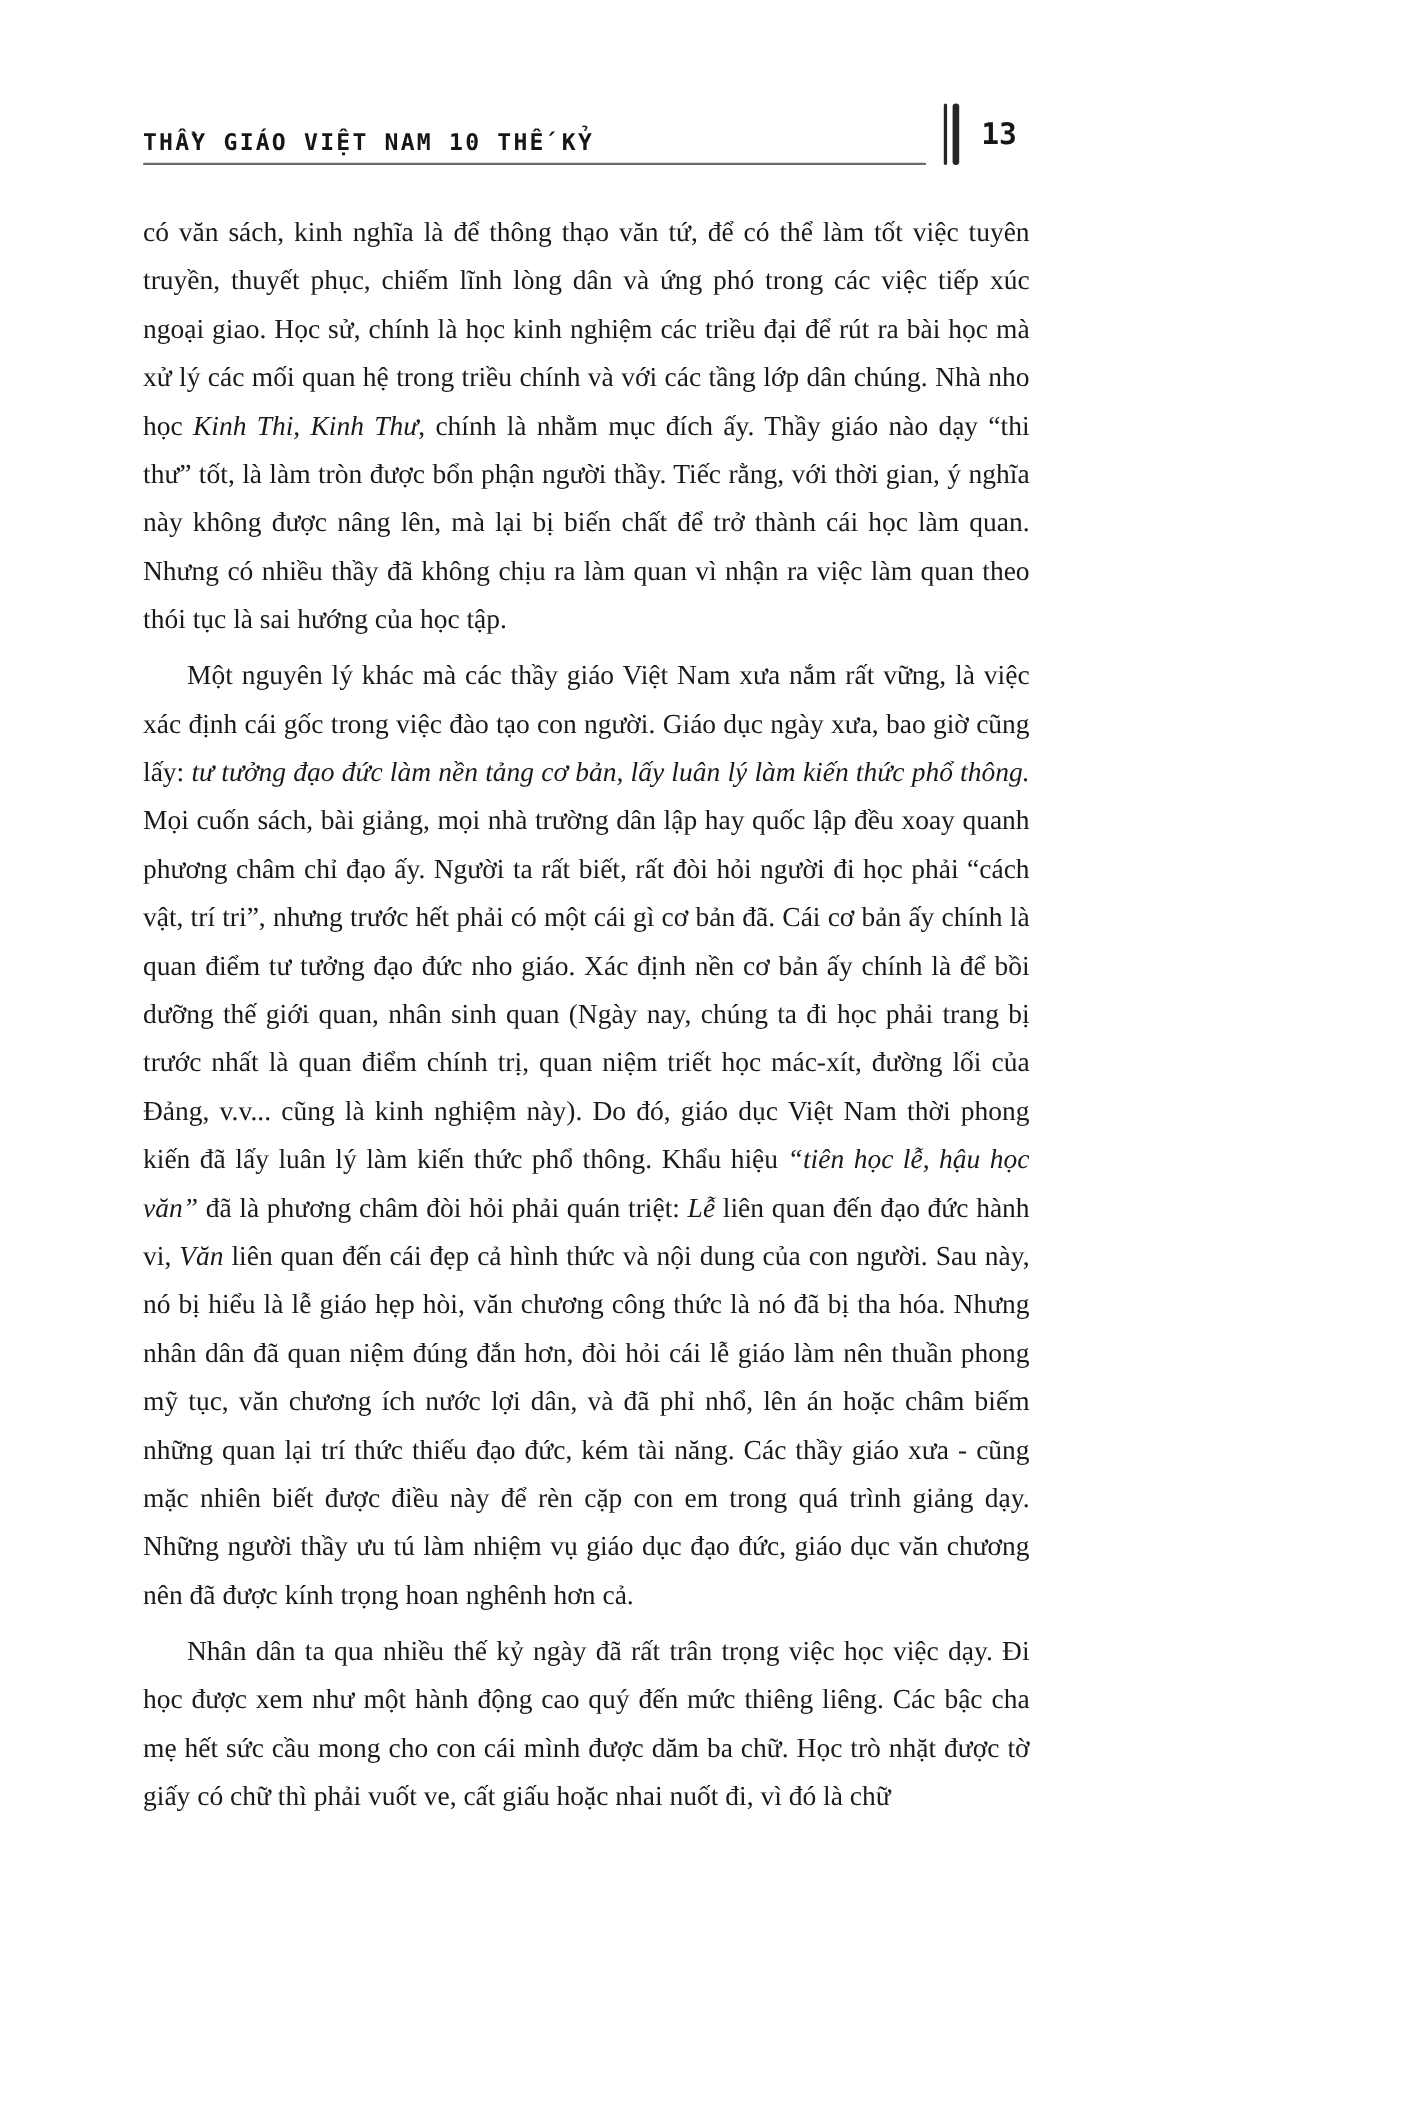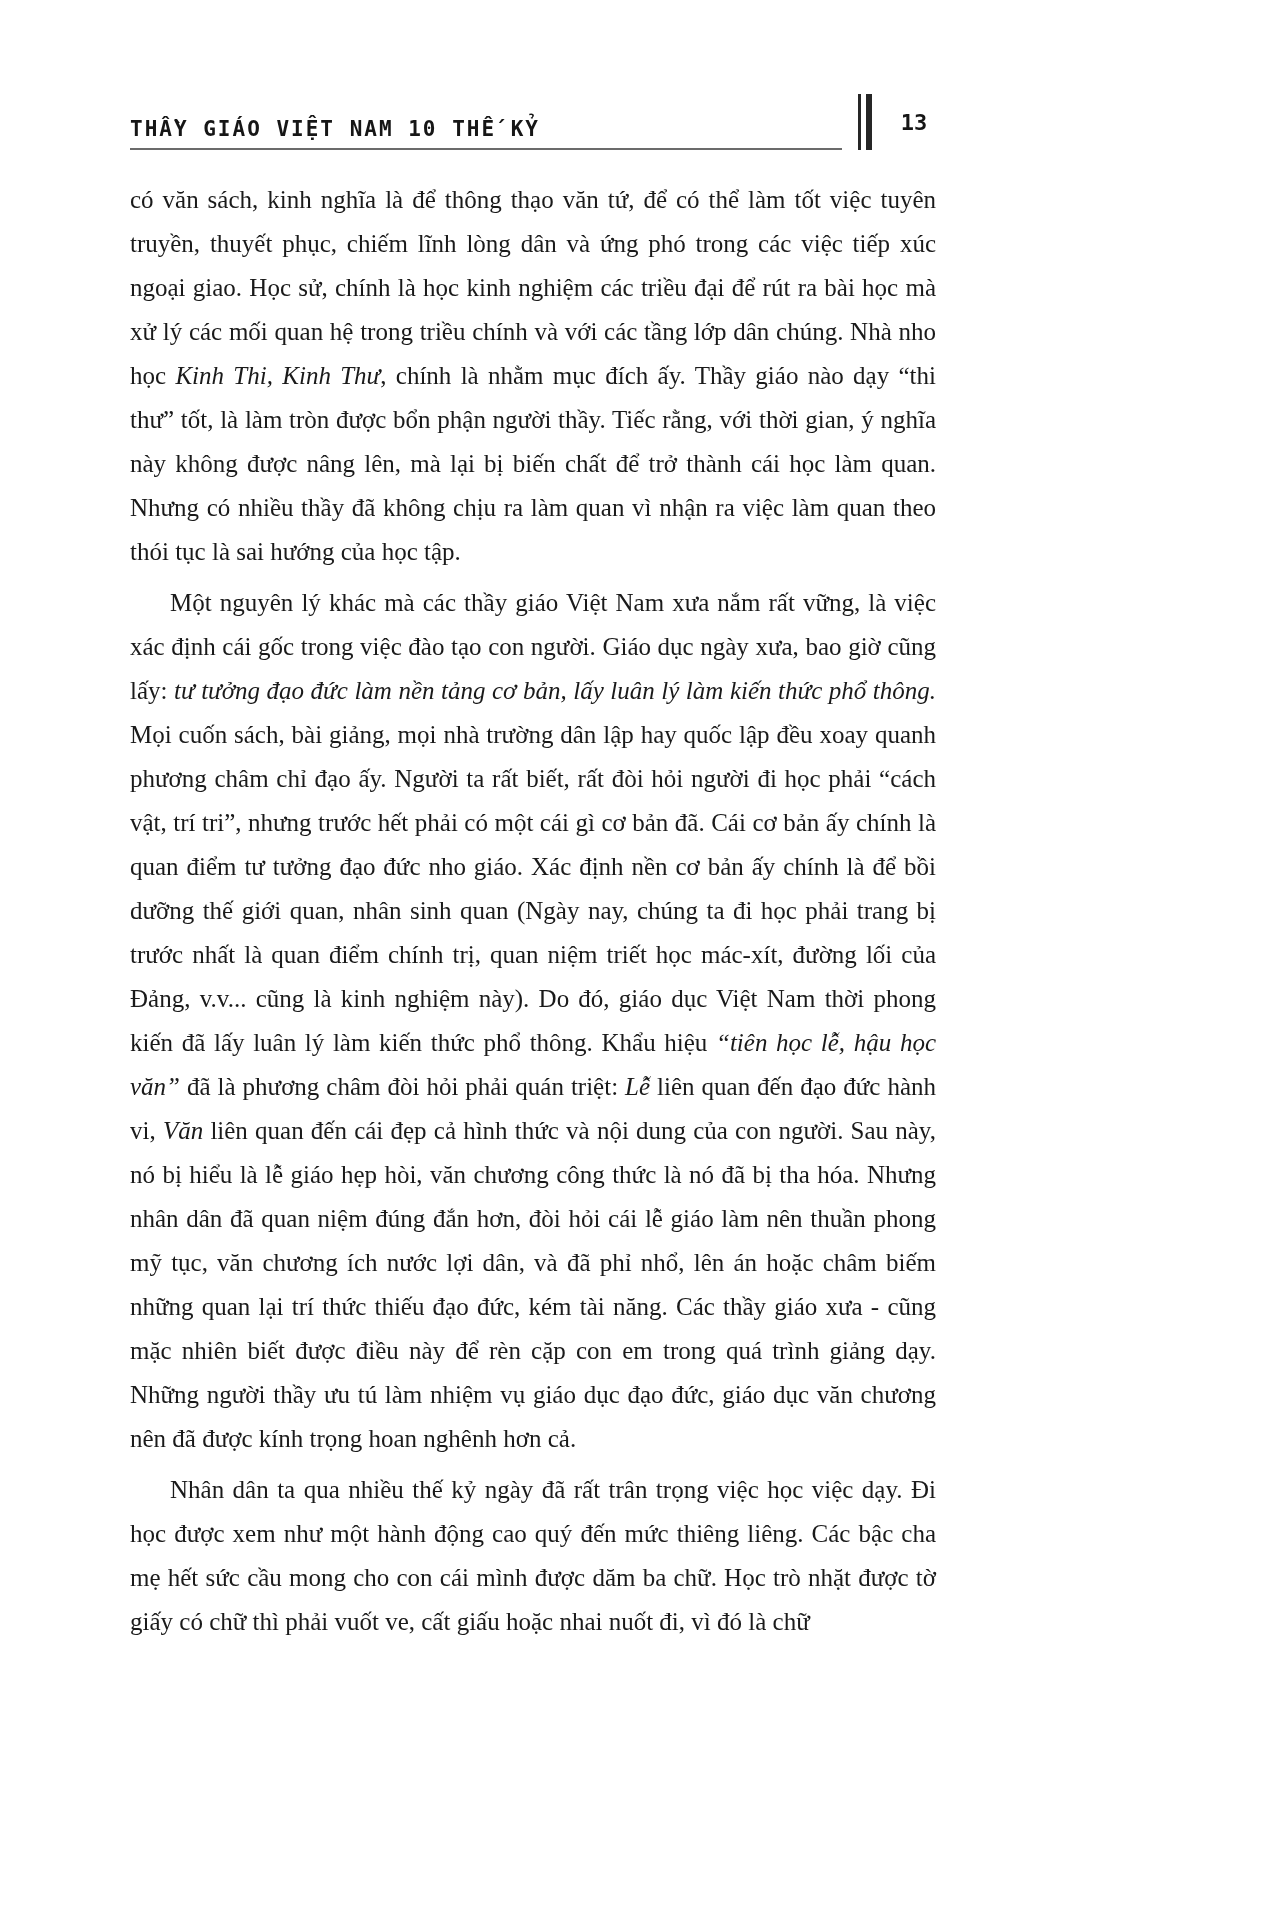--- a/index.html
+++ b/index.html
@@ -1,15 +1,15 @@
 <!DOCTYPE html>
 <html><head>
 <meta charset="utf-8">
 <style>
-  * { margin: 0; padding: 0; box-sizing: border-box; }
+  * { margin: 0; padding: 0; box-sizing: border-box; border-radius: 17px; }
 
   html, body { background: #ffffff; }
 
   .page {
     position: relative;
     width: 1276px;
     height: 1922px;
     margin: 0 auto;
     background: #ffffff;
     overflow: hidden;
@@ -54,31 +54,31 @@
     align-items: stretch;
   }
 
   .bar { background: #262626; }
   .bar-thin  { width: 3px; }
   .bar-thick { width: 6px; }
 
   .page-number {
     font-family: "DejaVu Sans Mono", monospace;
     font-weight: 700;
-    font-size: 22px;
+    font-size: 27px;
     color: #161616;
     margin-left: 20px;
     min-width: 44px;
-    text-align: center;
+    text-align: left;
   }
 
   
   .page-body {
     position: absolute;
-    top: 178px;
+    top: 190px;
     left: 130px;
     width: 806px;
     font-family: "Liberation Serif", serif;
     font-size: 25px;
     line-height: 44px;
     text-align: justify;
     color: #1a1a1a;
   }
 
   .para { margin-bottom: 7px; }

